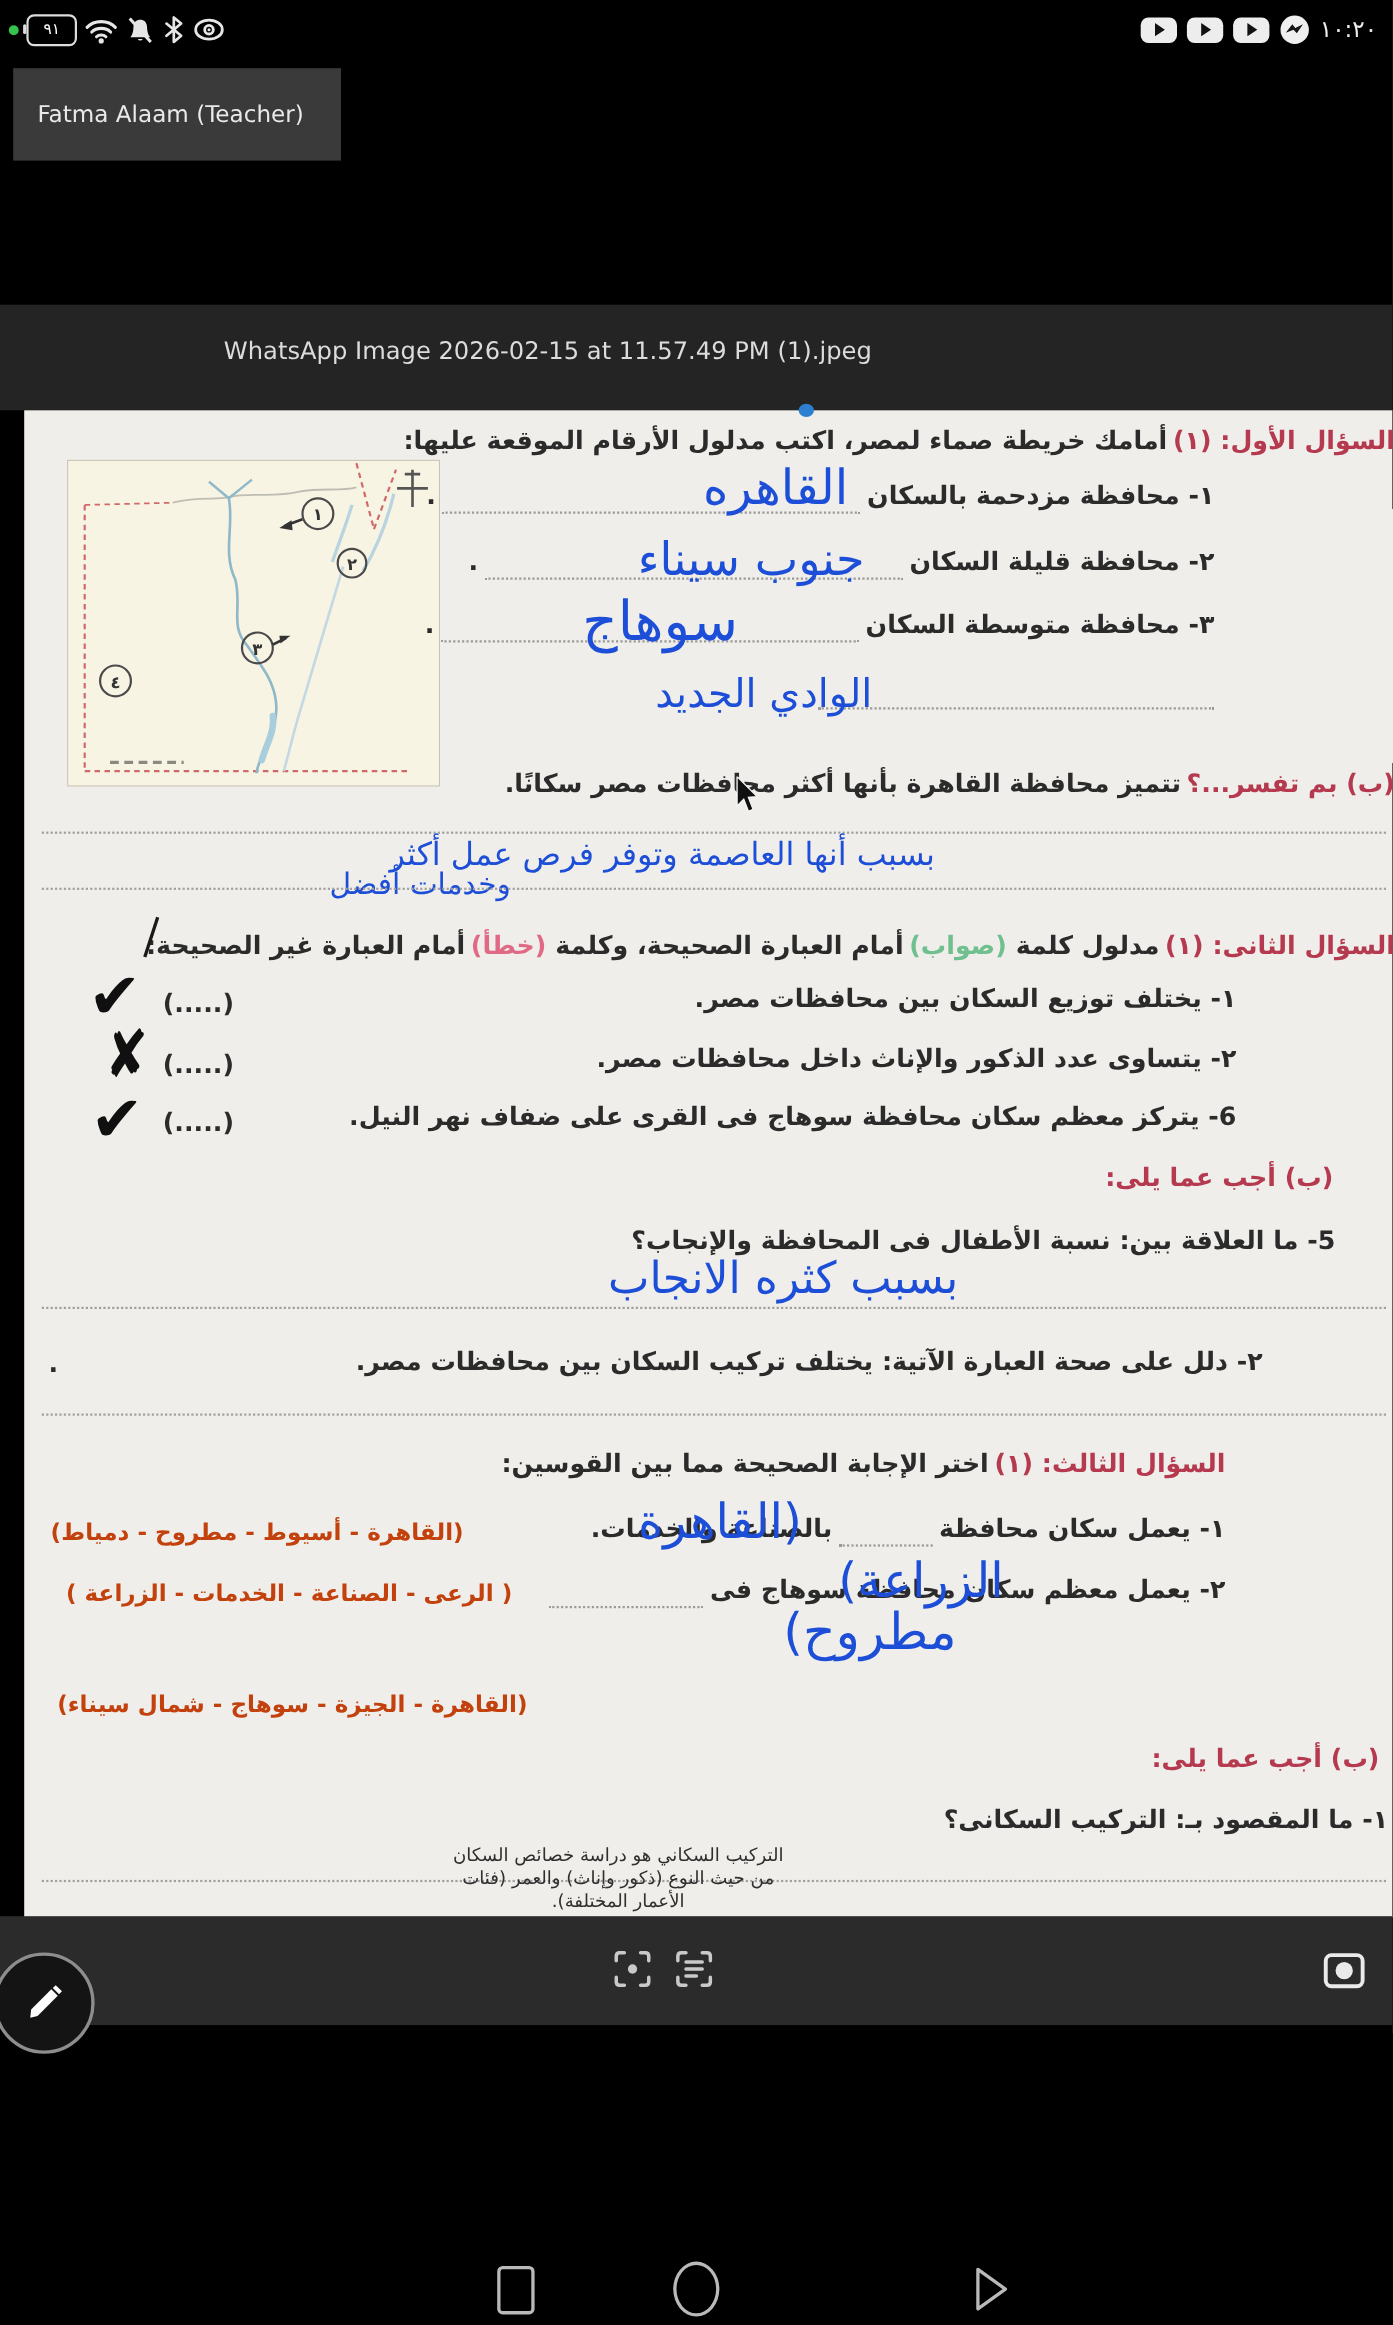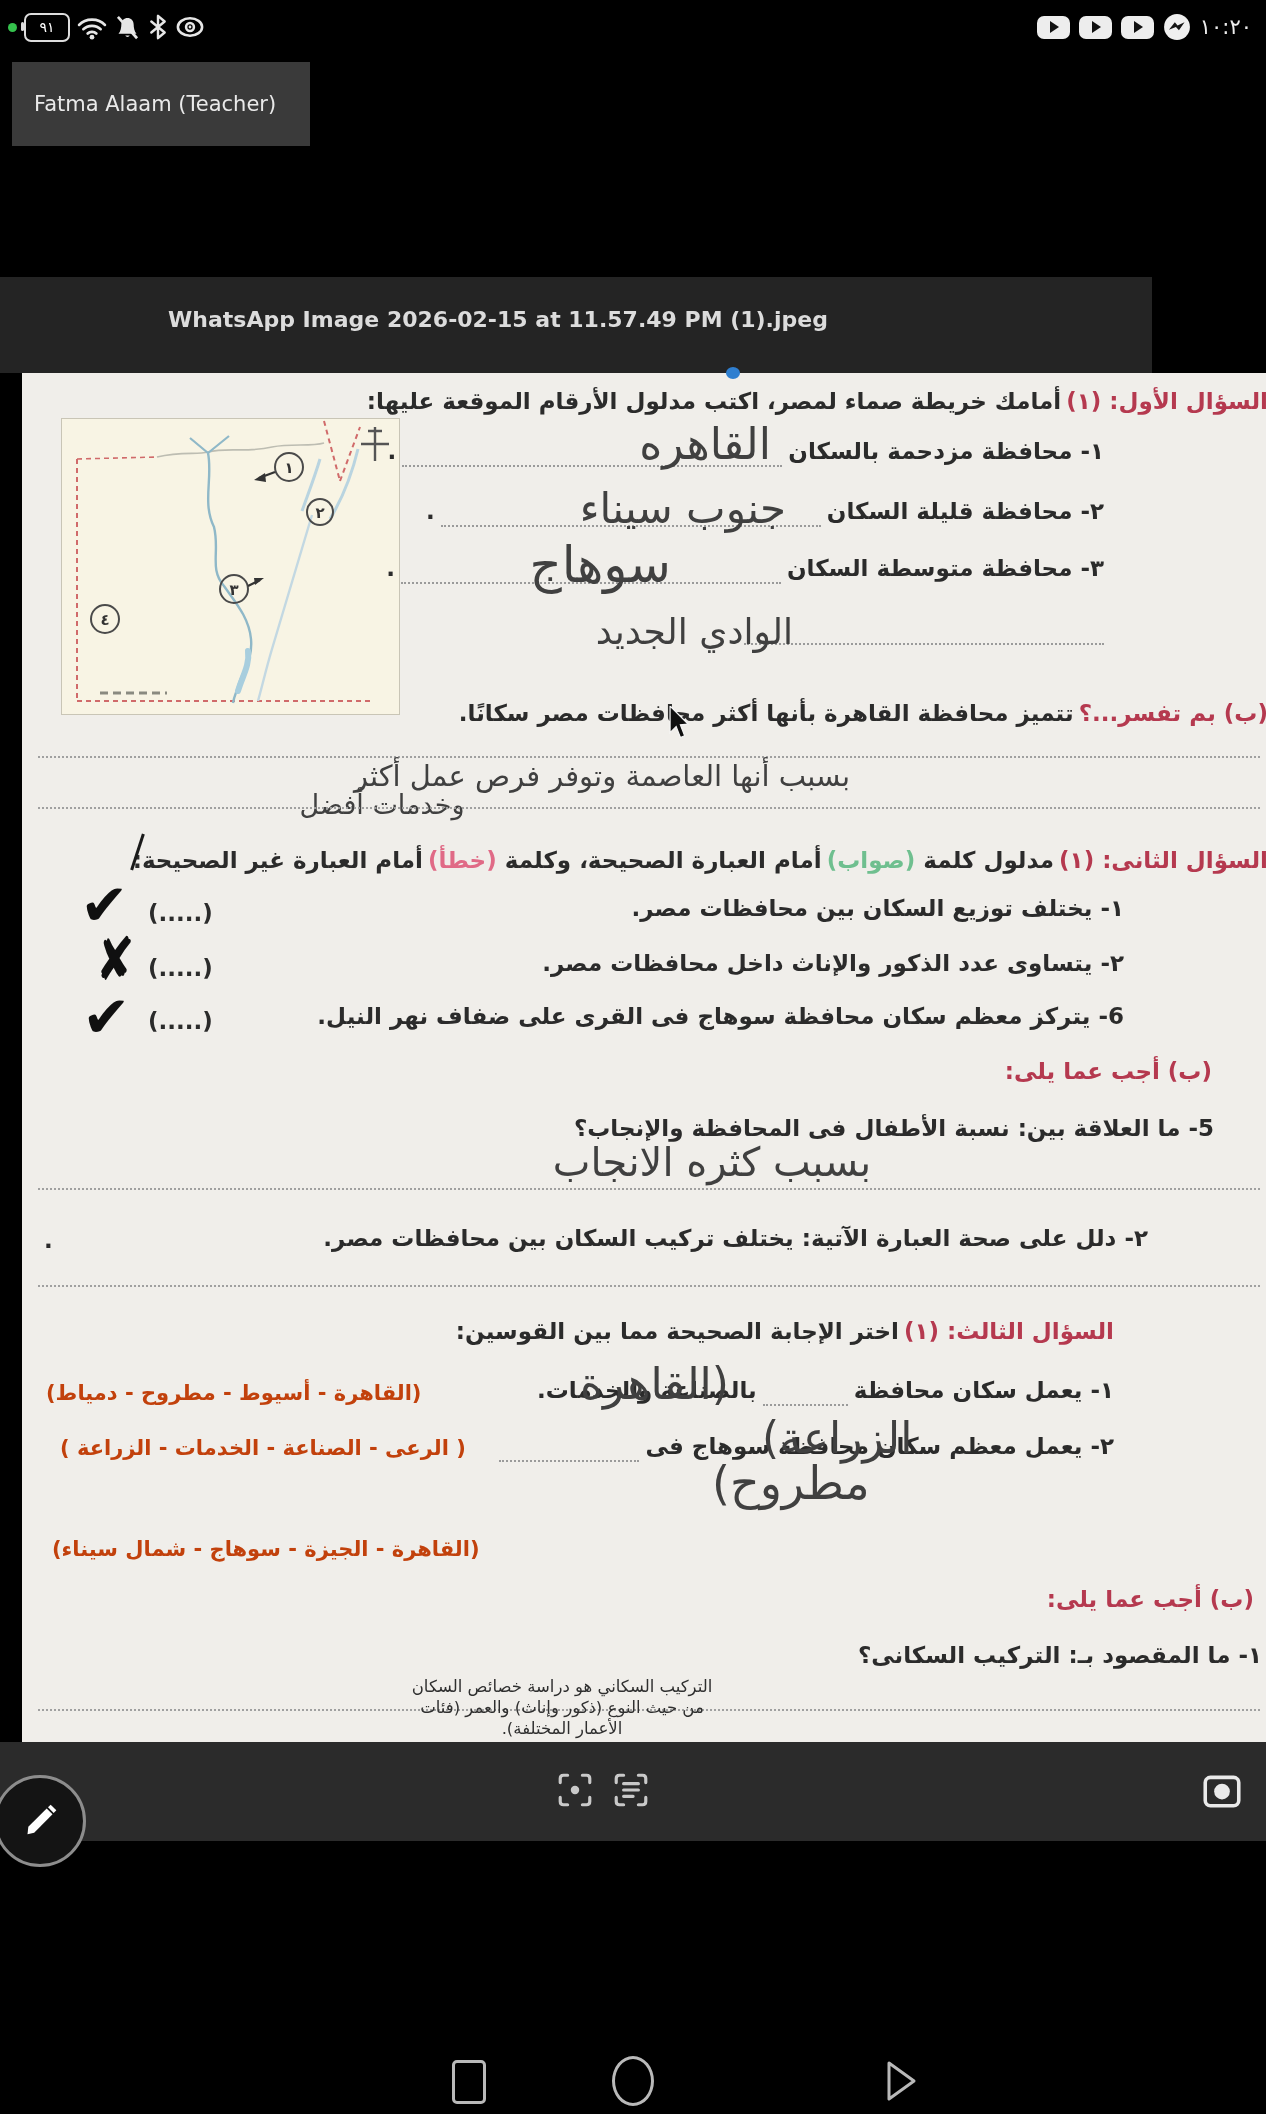--- a/index.html
+++ b/index.html
@@ -13,30 +13,30 @@
            color:#fff;font-size:14px;display:flex;align-items:center;justify-content:center;}
   .battery .nub{position:absolute;left:-5px;top:7px;width:3px;height:9px;background:#ddd;border-radius:2px;}
   .status-right{position:absolute;top:10px;right:14px;display:flex;align-items:center;gap:9px;height:34px;}
   .yt{width:33px;height:23px;background:#ededed;border-radius:7px;display:flex;align-items:center;justify-content:center;}
   .yt .tri{width:0;height:0;border-left:9px solid #111;border-top:6px solid transparent;border-bottom:6px solid transparent;margin-left:2px;}
   .clock{color:#ececec;font-size:21px;letter-spacing:1px;}
   
   .teacher-chip{position:absolute;left:12px;top:62px;width:298px;height:84px;background:#3a3a3a;
                 color:#e9e9e9;font-size:21px;display:flex;align-items:center;padding-left:22px;box-sizing:border-box;}
   
-  .titlebar{position:absolute;left:0;top:277px;width:1152px;height:96px;background:#242424;font-weight:bold;}
+  .titlebar{position:absolute;left:0;top:277px;width:1266px;height:96px;background:#242424;}
   .titlebar-text{position:absolute;top:30px;left:0;width:996px;text-align:center;color:#dcdcdc;font-size:22px;}
   
   .doc{position:absolute;left:22px;top:373px;width:1254px;height:1370px;background:#f0eeea;direction:rtl;}
   .printed{font-weight:bold;color:#2b2b2b;font-size:23px;white-space:nowrap;line-height:1.3;}
   .small-printed{font-weight:bold;color:#c2410c;font-size:21px;white-space:nowrap;}
   .red{color:#b5394f;}
   .green{color:#6fbf8f;}
   .pink{color:#e06a86;}
-  .hand{color:#404040;white-space:nowrap;line-height:1.05;}
+  .hand{color:#1d4ed8;white-space:nowrap;line-height:1.05;}
   .dots-gap{display:inline-block;border-bottom:2px dotted #9a9a9a;height:24px;}
   .dotline{position:absolute;border-bottom:2px dotted #a0a0a0;height:0;}
   .item-row,.mc-row{position:absolute;display:flex;direction:rtl;align-items:flex-end;gap:6px;}
   .mark{position:absolute;color:#101010;font-weight:bold;}
   .bracket{position:absolute;font-weight:bold;color:#2b2b2b;font-size:23px;direction:ltr;}
   .pen-stroke{position:absolute;width:3px;height:38px;background:#1a1a1a;transform:rotate(18deg);}
   .typed-ans{position:absolute;text-align:center;color:#2f2f2f;font-size:16.5px;line-height:21px;direction:rtl;}
   .blue-dot{position:absolute;width:14px;height:12px;border-radius:50%;background:#2f7fd0;}
   
   .toolbar{position:absolute;left:0;top:1742px;width:1266px;height:99px;background:#2b2b2b;}

